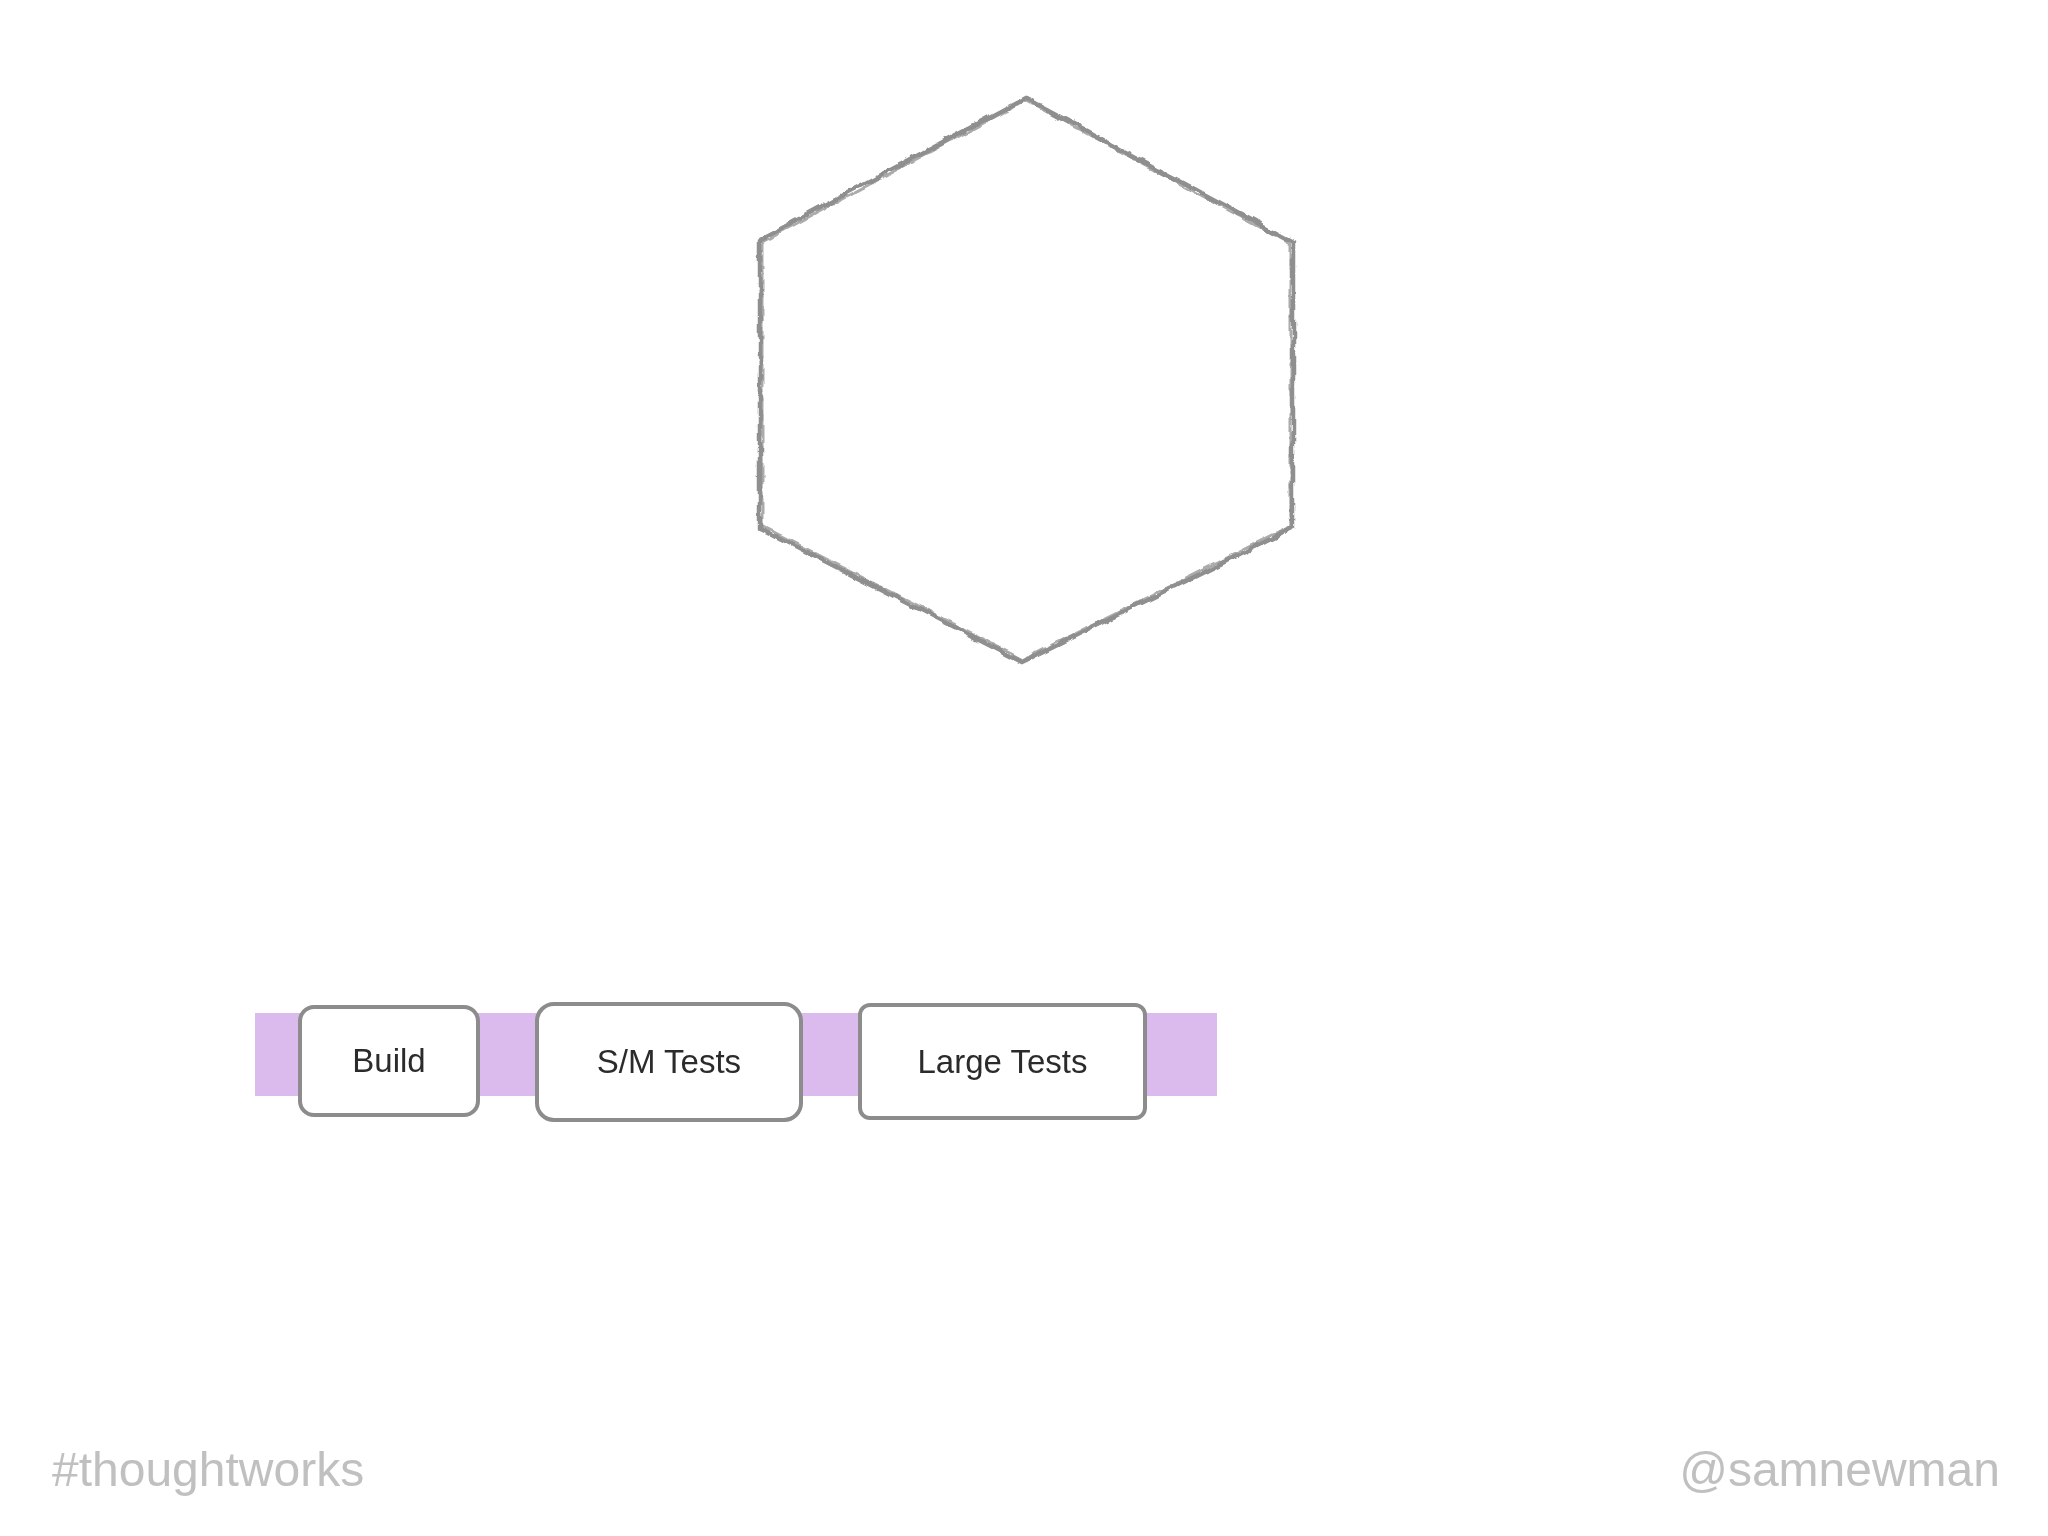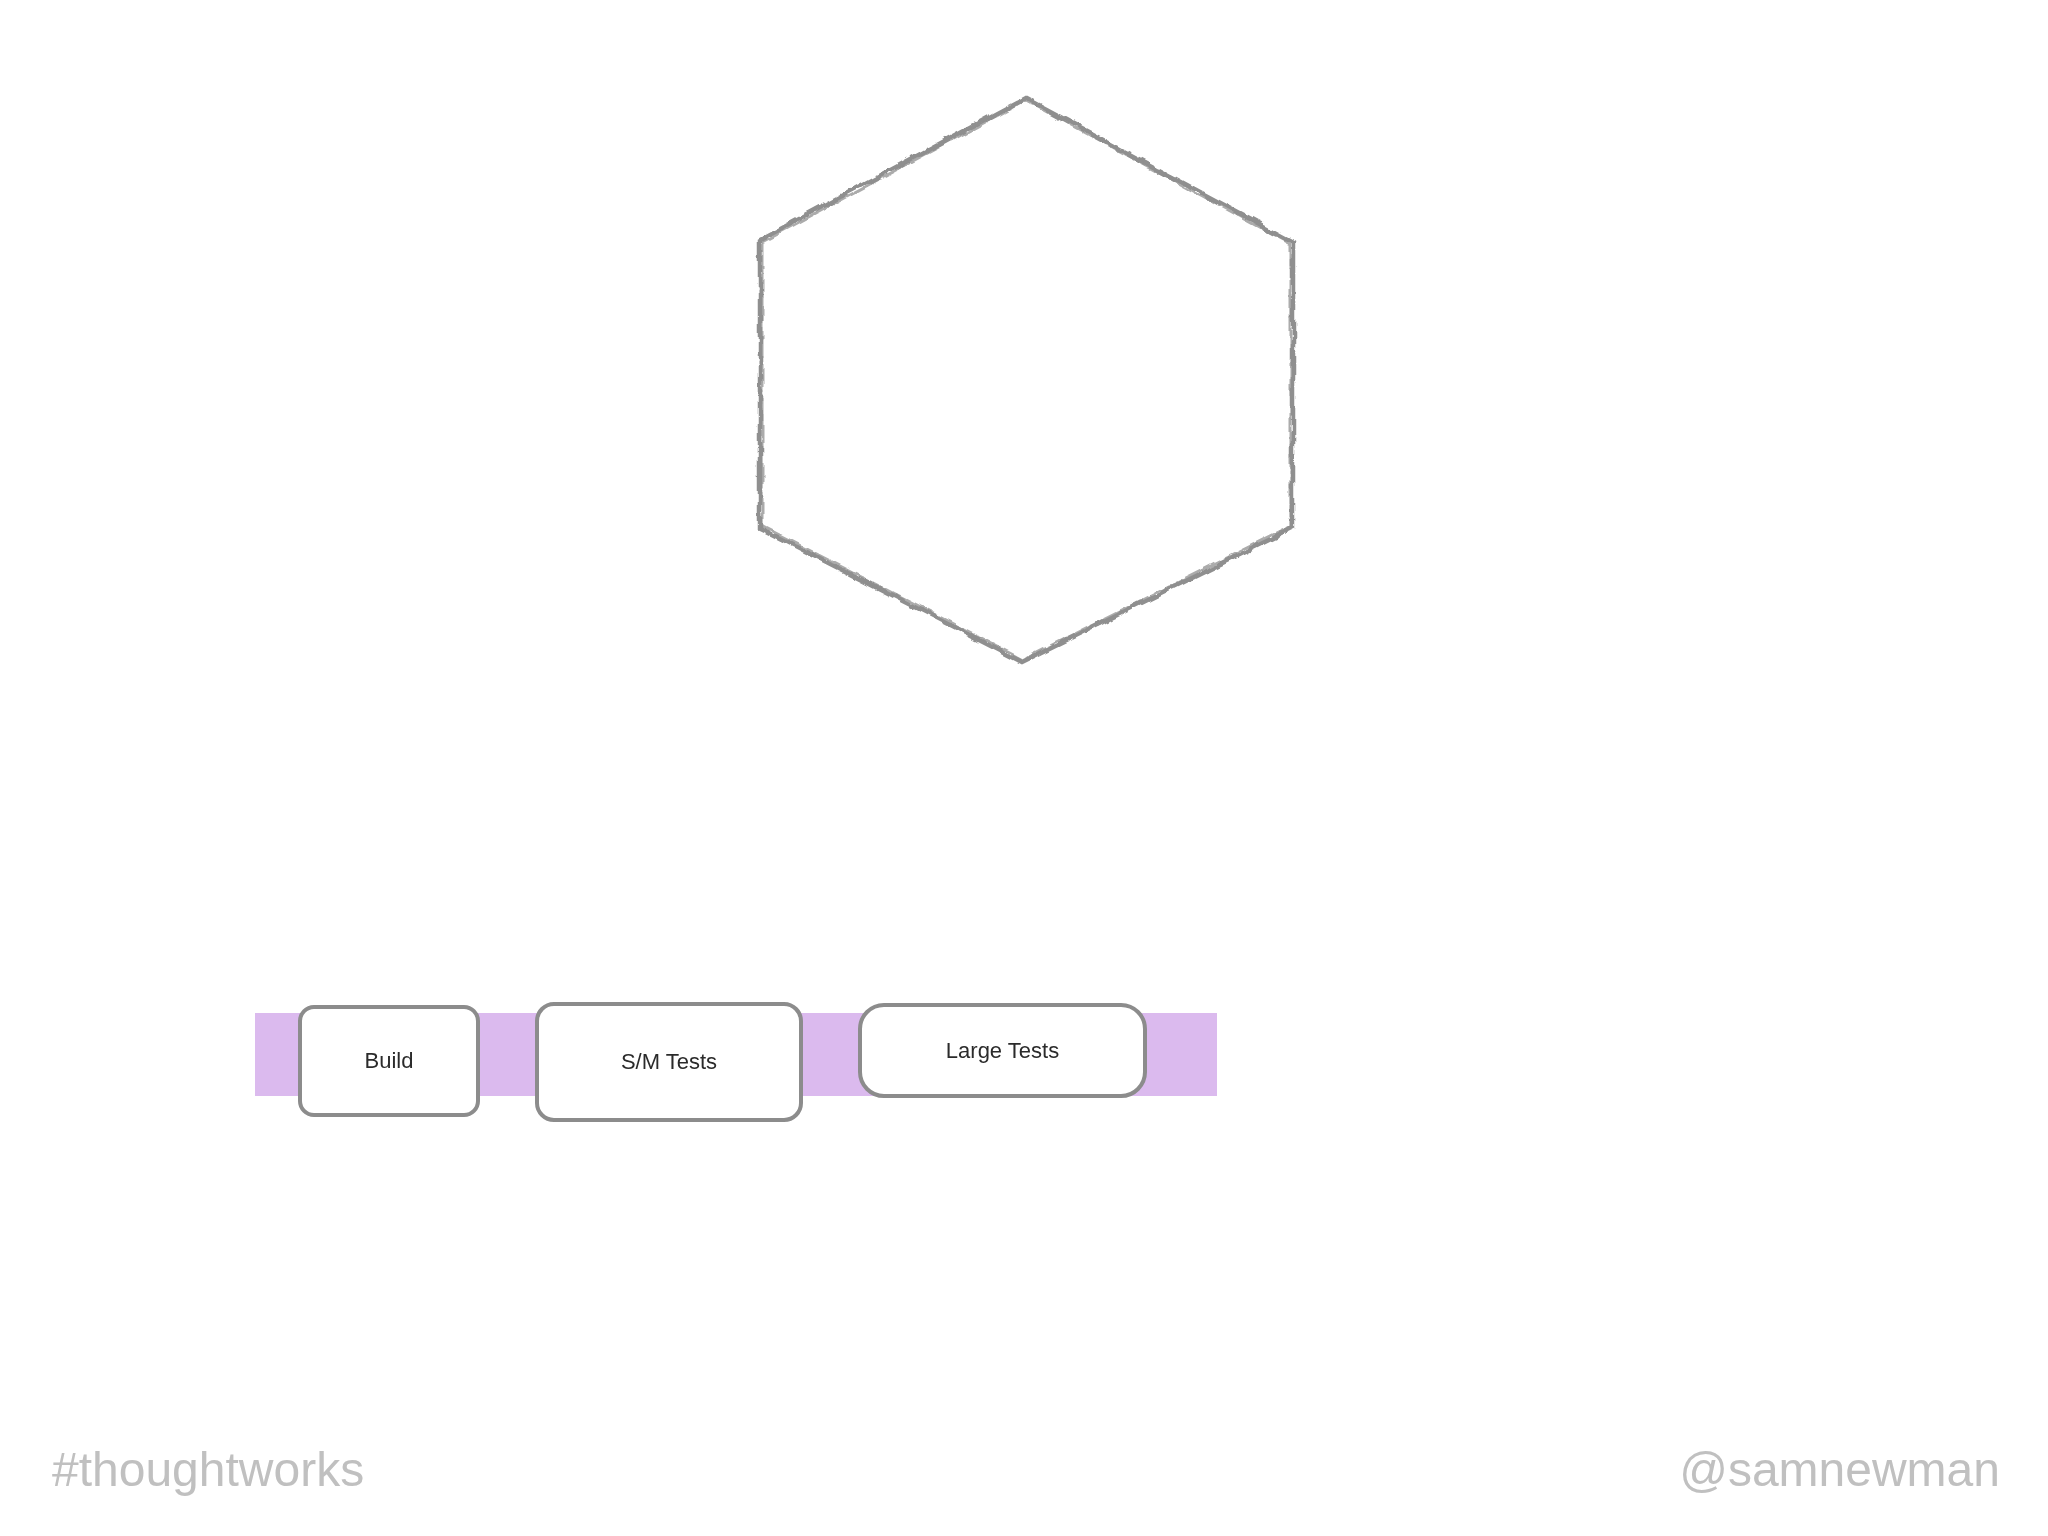--- a/index.html
+++ b/index.html
@@ -61,21 +61,21 @@
   .stage {
     position: absolute;
     background: var(--box-fill, #ffffff);
     border: 4px solid var(--box-border, #8c8c8c);
     box-sizing: border-box;
     display: flex;
     align-items: center;
     justify-content: center;
   }
   .stage span {
-    font-size: 22px;
+    font-size: 33px;
     font-weight: 300;
     color: var(--box-label, #2b2b2b);
     white-space: nowrap;
   }
   .stage-build {
     left: 298px;
     top: 1005px;
     width: 182px;
     height: 112px;
     border-radius: 16px;
@@ -84,22 +84,22 @@
     left: 535px;
     top: 1002px;
     width: 268px;
     height: 120px;
     border-radius: 19px;
   }
   .stage-large {
     left: 858px;
     top: 1003px;
     width: 289px;
-    height: 95px;
-    border-radius: 26px;
+    height: 117px;
+    border-radius: 12px;
   }
 
   
   .footer-left, .footer-right {
     position: absolute;
     top: 1442px;
     font-size: 48px;
     font-weight: 300;
     color: var(--footer-text, #c0c0c0);
     white-space: nowrap;

